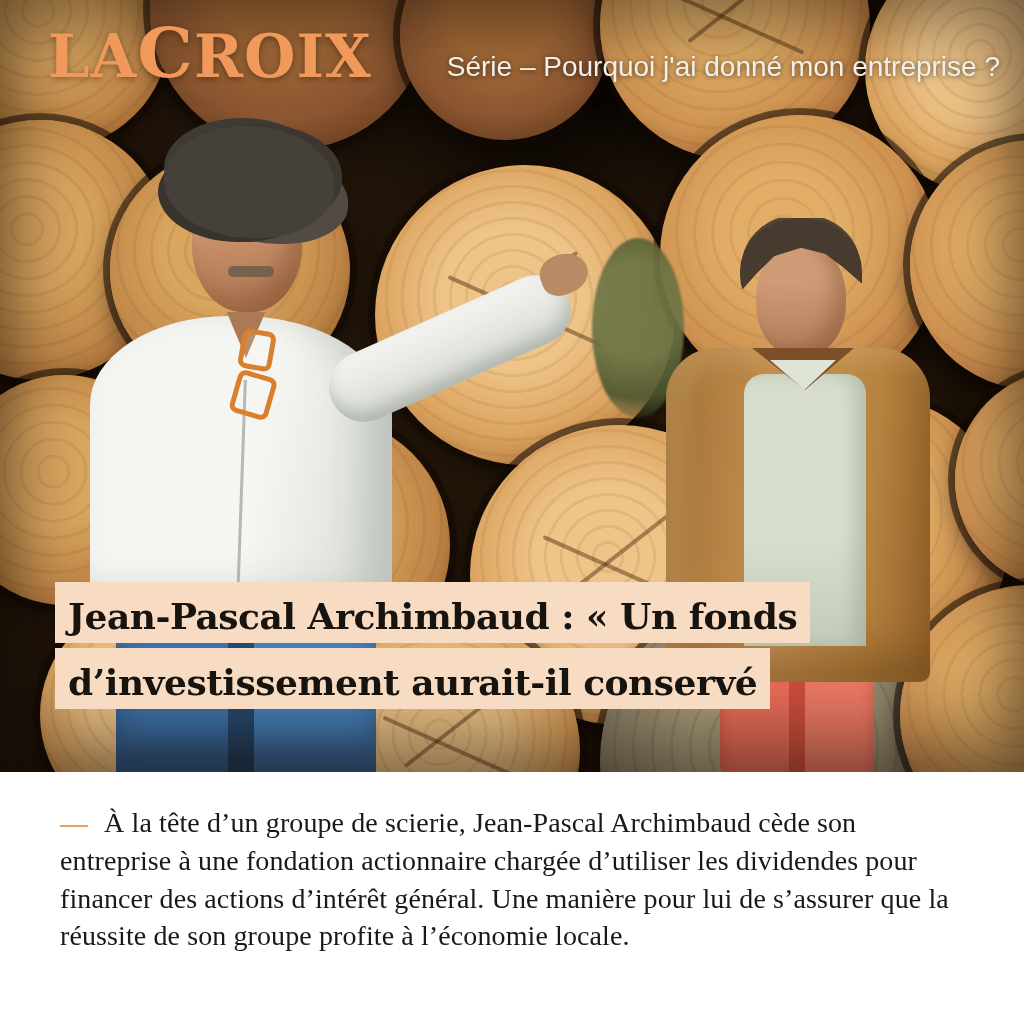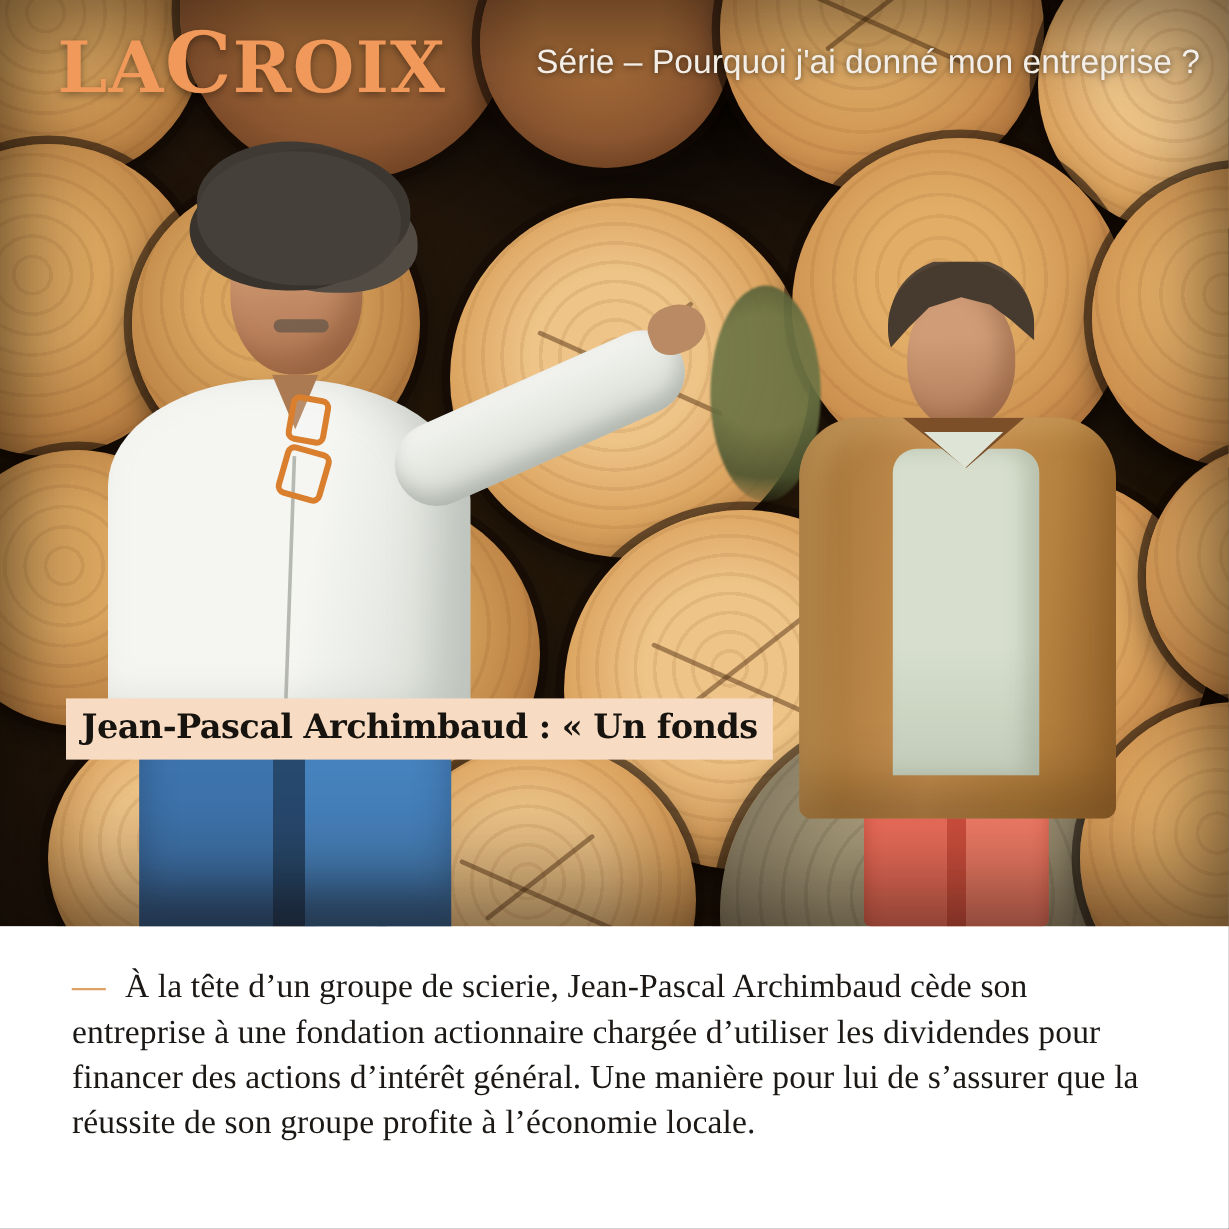--- a/index.html
+++ b/index.html
@@ -121,29 +121,29 @@
     background:#473a2e;border-radius:50% 50% 40% 46%;
     box-shadow:-8px 26px 0 -14px #3e3226,104px 30px 0 -16px #3e3226,0 -6px 0 -2px #524436;
     clip-path:polygon(0 0,100% 0,100% 62%,84% 46%,70% 34%,50% 28%,28% 36%,14% 52%,0 70%);}
 
   
   .logo{position:absolute;left:48px;top:18px;z-index:7;
     font-family:"DejaVu Serif",serif;font-weight:700;color:var(--accent);
     letter-spacing:1px;line-height:1;text-shadow:0 2px 6px rgba(0,0,0,.35);}
   .logo-la,.logo-roix{font-size:59px;}
   .logo-c{font-size:70px;}
-  .series{position:absolute;right:24px;top:36px;z-index:7;
+  .series{position:absolute;right:24px;top:51px;z-index:7;
     font-family:"Liberation Sans",sans-serif;font-size:28px;font-weight:400;
     color:#f3efe8;text-shadow:0 1px 5px rgba(0,0,0,.55);text-align:center;}
   .headline{position:absolute;left:55px;top:582px;z-index:6;width:940px;}
   .hl-line{margin-bottom:5px;}
   .hl-text{
     display:inline-block;background:var(--highlight);color:var(--headline-text);
     font-family:"DejaVu Serif",serif;font-weight:700;
-    font-size:28px;line-height:38px;padding:5px 13px 8px;
+    font-size:36px;line-height:38px;padding:15px 13px 8px;
     letter-spacing:-0.5px;
   }
 
   
   .article{position:absolute;left:0;top:772px;width:1024px;height:252px;
     background:var(--page-bg);padding:32px 56px 0 60px;}
   .article p{
     font-size:28px;line-height:1.35;color:var(--body-text);
     font-family:"Liberation Serif",serif;letter-spacing:0.1px;
   }
@@ -205,20 +205,23 @@
 
     <div class="logo">
       <span class="logo-la">LA</span><span class="logo-c">C</span><span class="logo-roix">ROIX</span>
     </div>
     <div class="series">Série – Pourquoi j'ai donné mon entreprise ?</div>
 
     <div class="headline">
       <div class="hl-line">
         <span class="hl-text">Jean-Pascal Archimbaud : « Un fonds</span>
       </div>
+      <div class="hl-line">
+        <span class="hl-text">d’investissement aurait-il conservé</span>
+      </div>
     </div>
   </div>
 
   <div class="article">
     <p><span class="dash">—</span><span>À la tête d’un groupe de scierie, Jean-Pascal Archimbaud cède son entreprise à une fondation actionnaire chargée d’utiliser les dividendes pour financer des actions d’intérêt général. Une manière pour lui de s’assurer que la réussite de son groupe profite à l’économie locale.</span></p>
   </div>
 
 </div>
 
 </body></html>

